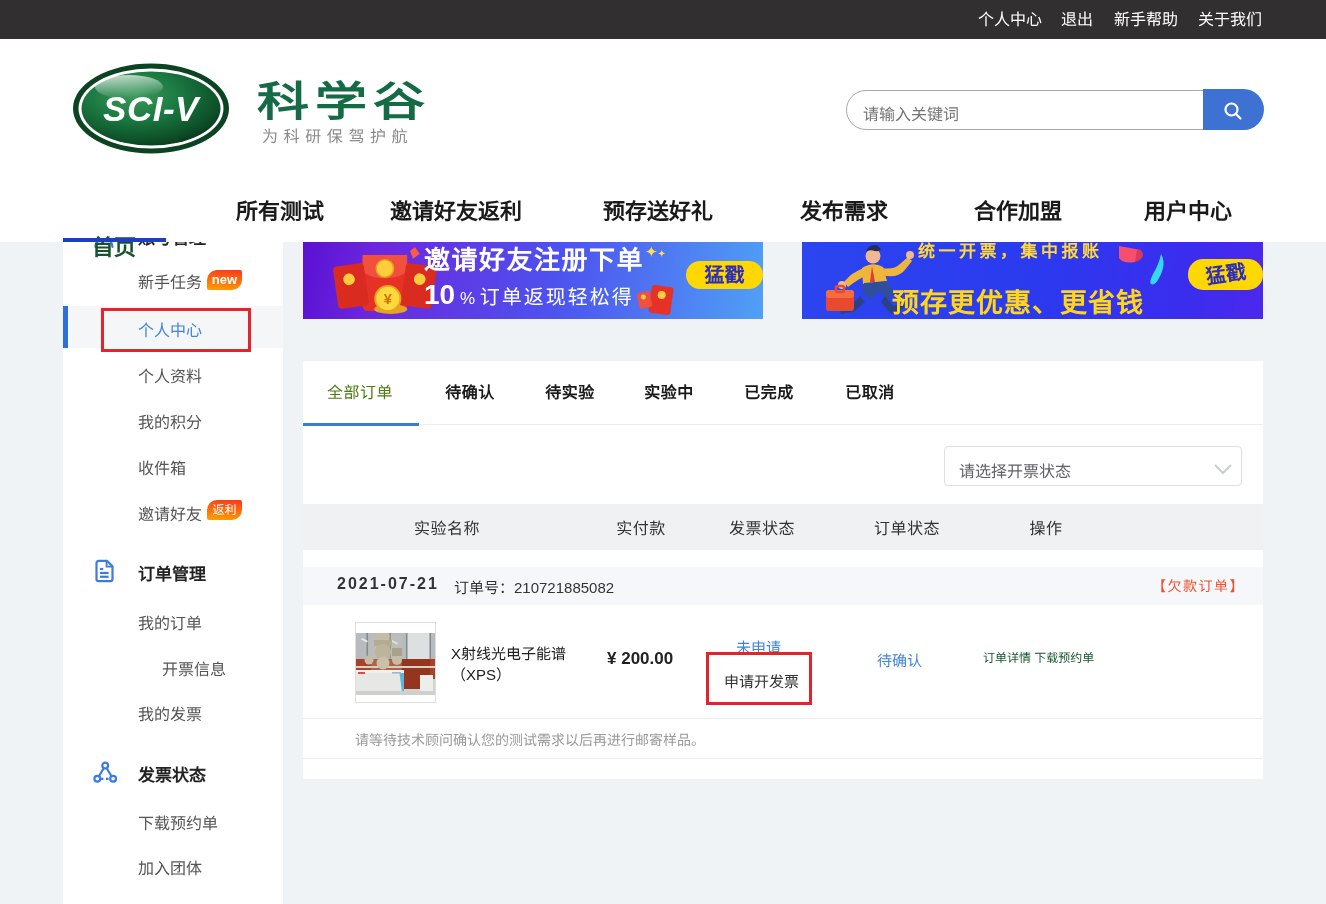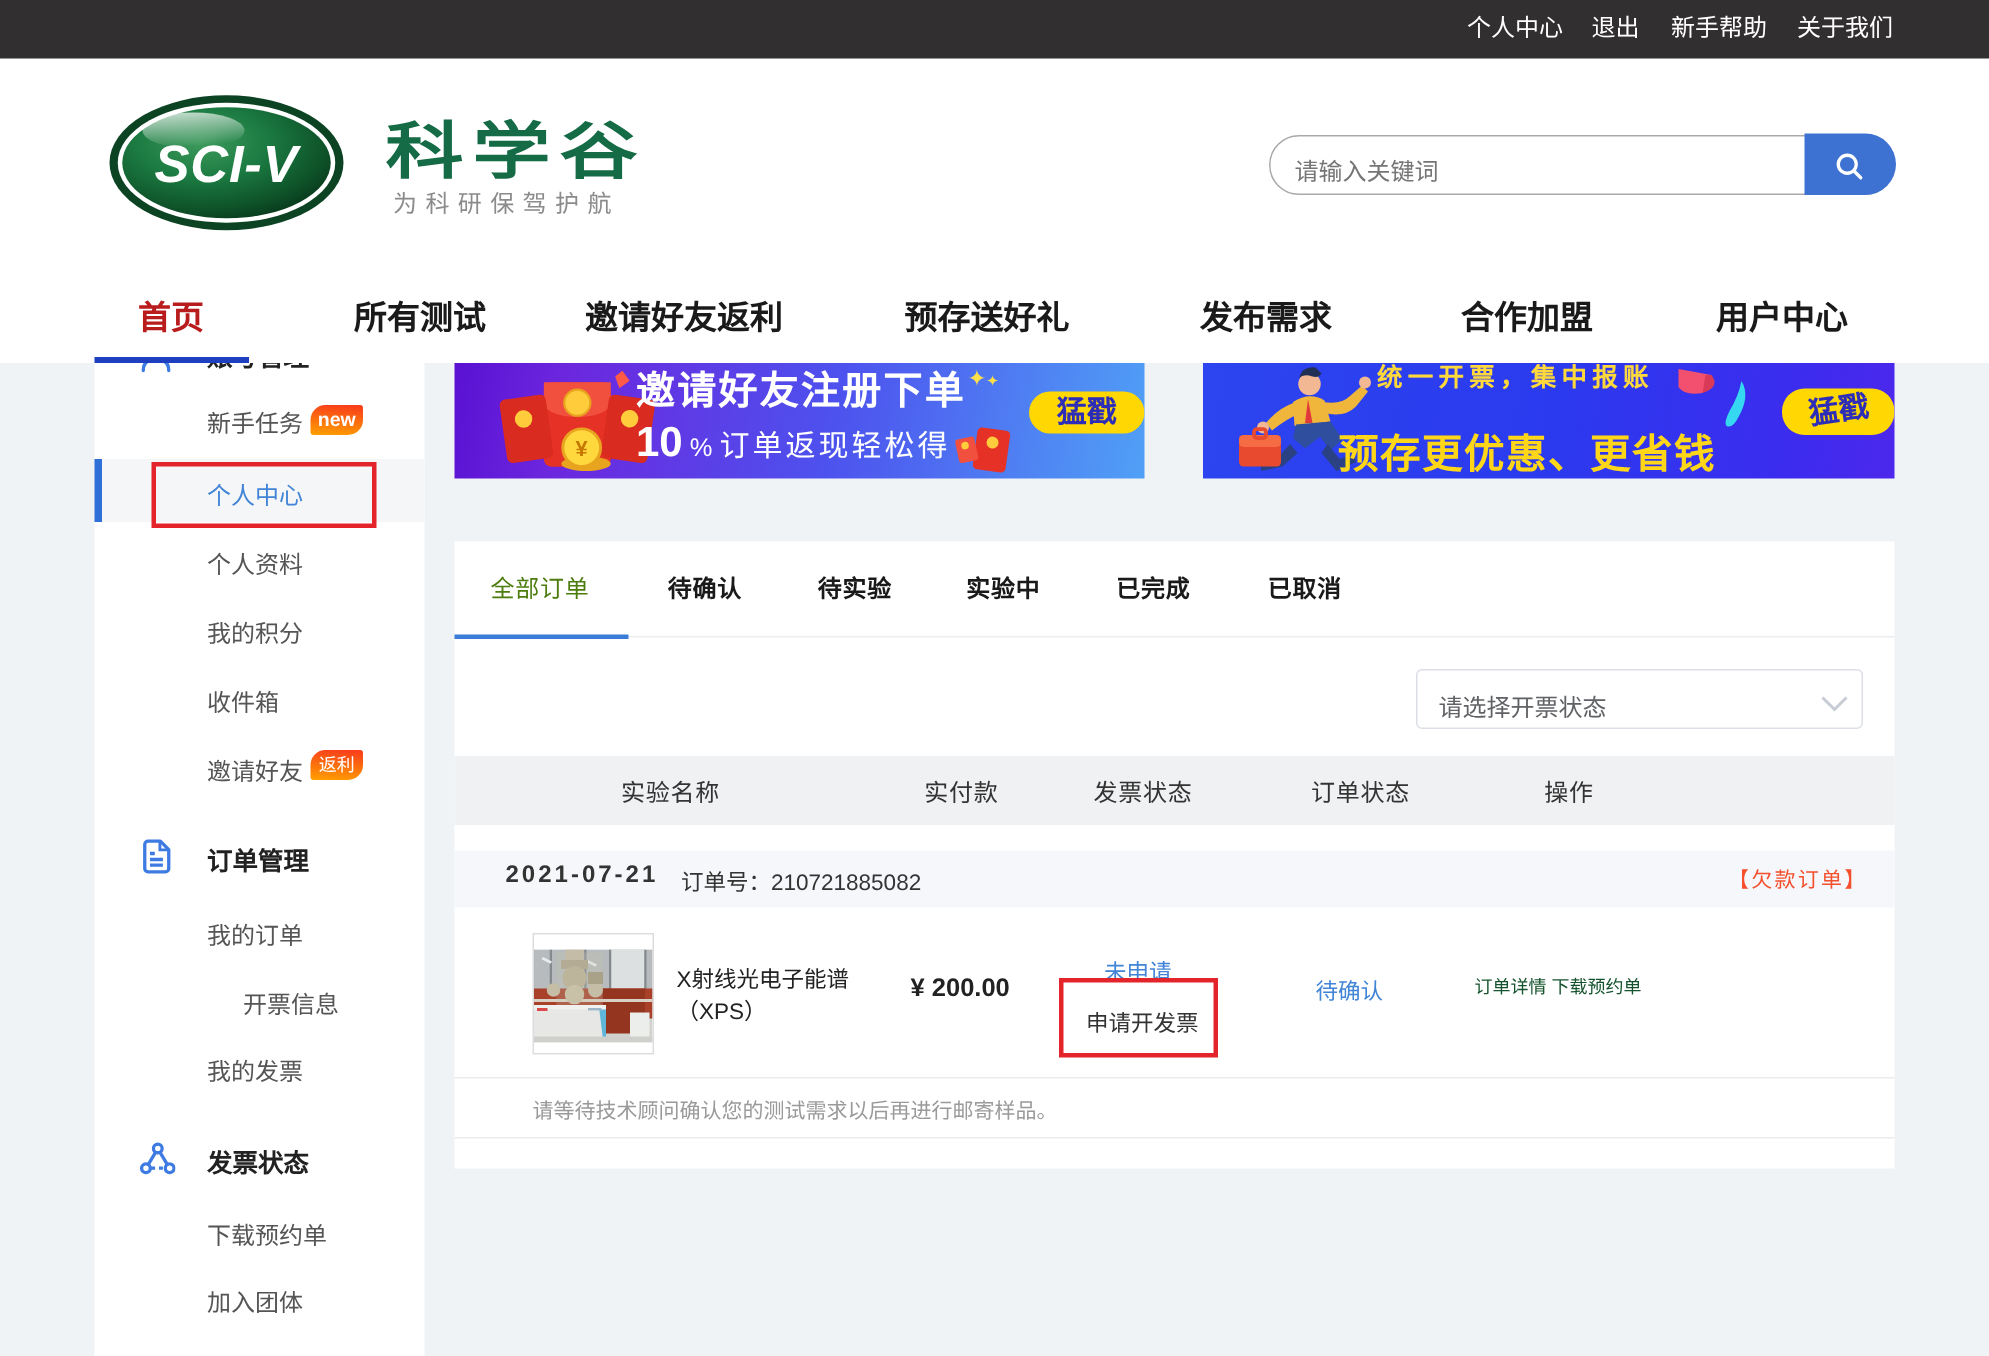--- a/index.html
+++ b/index.html
@@ -80,21 +80,21 @@
 <div id="brandsub" class="abs">为科研保驾护航</div>
 
 <div id="searchbox" class="abs"></div>
 <div id="searchph" class="abs">请输入关键词</div>
 <div id="searchbtn" class="abs"></div>
 <svg class="abs" style="left:1221px;top:99px;z-index:23;" width="24" height="24" viewBox="0 0 24 24">
   <circle cx="10.5" cy="10.5" r="6" fill="none" stroke="#fff" stroke-width="2.2"></circle>
   <line x1="15" y1="15" x2="19.5" y2="19.5" stroke="#fff" stroke-width="2.2" stroke-linecap="round"></line>
 </svg>
 
-<div class="nav" style="left:114px;transform:translateX(-50%);color:#b91c1c;">首页</div>
+<div class="nav" style="left:114px;transform:translateX(-50%);color:#14532d;margin-top:36px;">首页</div>
 <div class="nav" style="left:280px;transform:translateX(-50%);">所有测试</div>
 <div class="nav" style="left:456px;transform:translateX(-50%);">邀请好友返利</div>
 <div class="nav" style="left:658px;transform:translateX(-50%);">预存送好礼</div>
 <div class="nav" style="left:844px;transform:translateX(-50%);">发布需求</div>
 <div class="nav" style="left:1018px;transform:translateX(-50%);">合作加盟</div>
 <div class="nav" style="left:1188px;transform:translateX(-50%);">用户中心</div>
 <div id="navline" class="abs"></div>
 
 <div id="sidebar" class="abs">
   <div id="hirow"></div>

